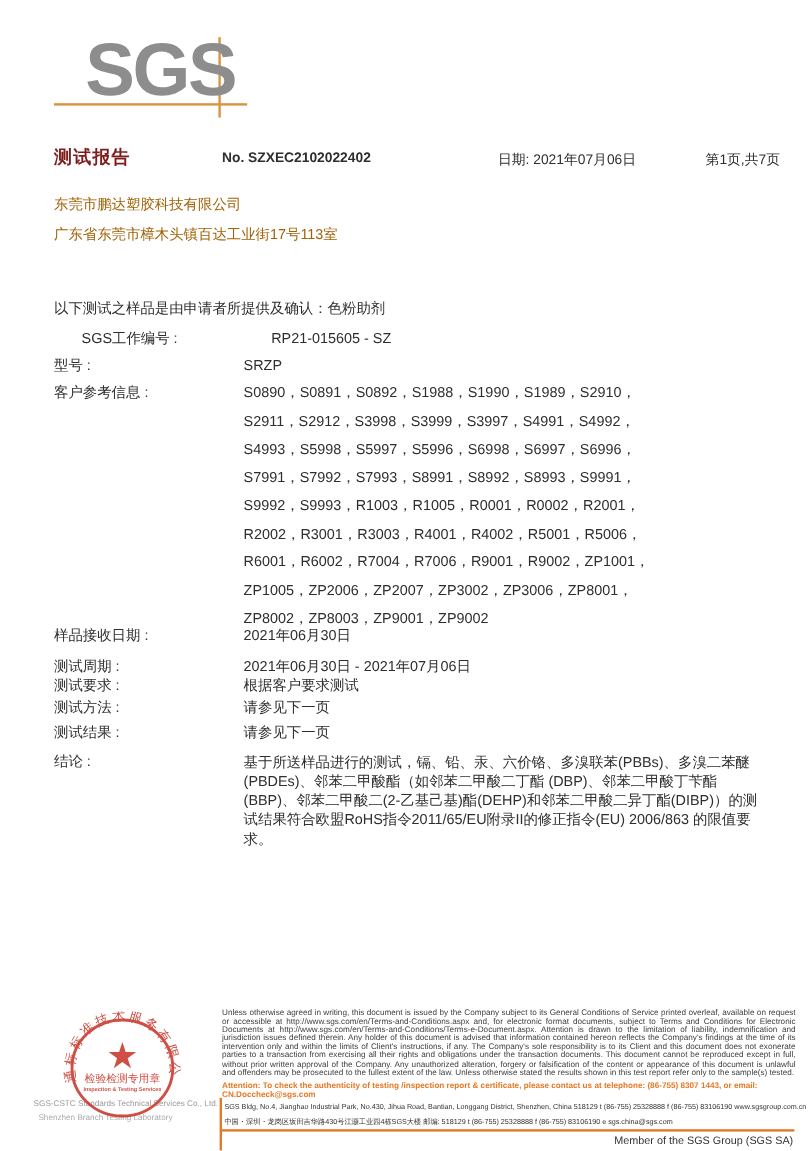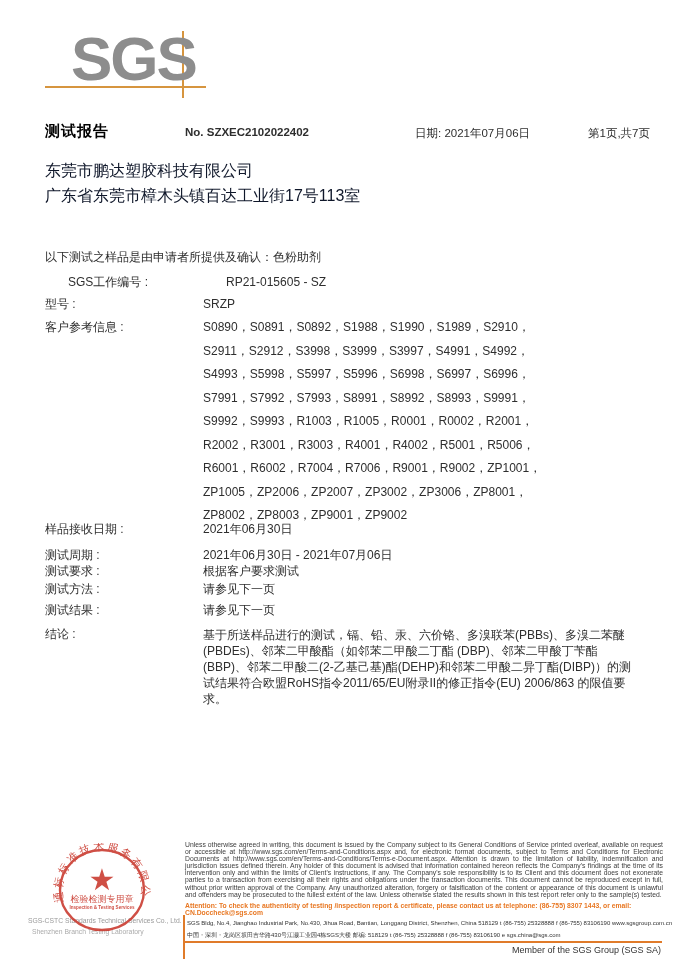--- a/index.html
+++ b/index.html
@@ -8,27 +8,27 @@
   .page { position:relative; width:677px; height:959px; background:#ffffff; overflow:hidden; color:#2e2e2e; }
 
   
   .logo { position:absolute; left:0; top:0; width:260px; height:115px; }
   .logo-text { position:absolute; left:71px; top:34px; font-size:62px; line-height:50px; font-weight:bold; color:#8d8d8d; letter-spacing:-2px; }
   .logo-hline { position:absolute; left:45px; top:86px; width:161px; height:2px; background:#d6953f; }
   .logo-vline { position:absolute; left:182px; top:31px; width:2px; height:67px; background:#d6953f; }
 
   
   .title-row { position:absolute; left:0; top:122px; width:677px; height:22px; }
-  .doc-title { position:absolute; left:45px; top:0; font-size:15px; font-weight:bold; letter-spacing:1px; color:#000000; }
+  .doc-title { position:absolute; left:45px; top:0; font-size:15px; font-weight:bold; letter-spacing:1px; color:#7f1d1d; }
   .report-no { position:absolute; left:185px; top:4px; font-size:11.5px; color:#2e2e2e;font-weight:bold; }
   .report-date { position:absolute; left:415px; top:4px; font-size:11.5px; color:#2e2e2e; }
   .page-info { position:absolute; left:552px; top:4px; font-size:11.5px; color:#2e2e2e;margin-left:36px; }
 
   
-  .applicant { position:absolute; left:45px; top:158px; font-size:16px; line-height:25px; color:#0f172a; }
+  .applicant { position:absolute; left:45px; top:158px; font-size:12px; line-height:25px; color:#a16207; }
 
   .statement { position:absolute; left:45px; top:250px; font-size:12px; line-height:15px; color:#2e2e2e; }
 
   
   .frow { position:absolute; left:45px; right:40px; display:flex; font-size:12px; line-height:15px; color:#2e2e2e; }
   .flabel { width:158px; flex-shrink:0; }
   .fvalue { flex:1; }
   .frow-job      { top:275px;margin-left:23px; }
   .frow-model    { top:297px; }
   .frow-clientref{ top:316px; }

